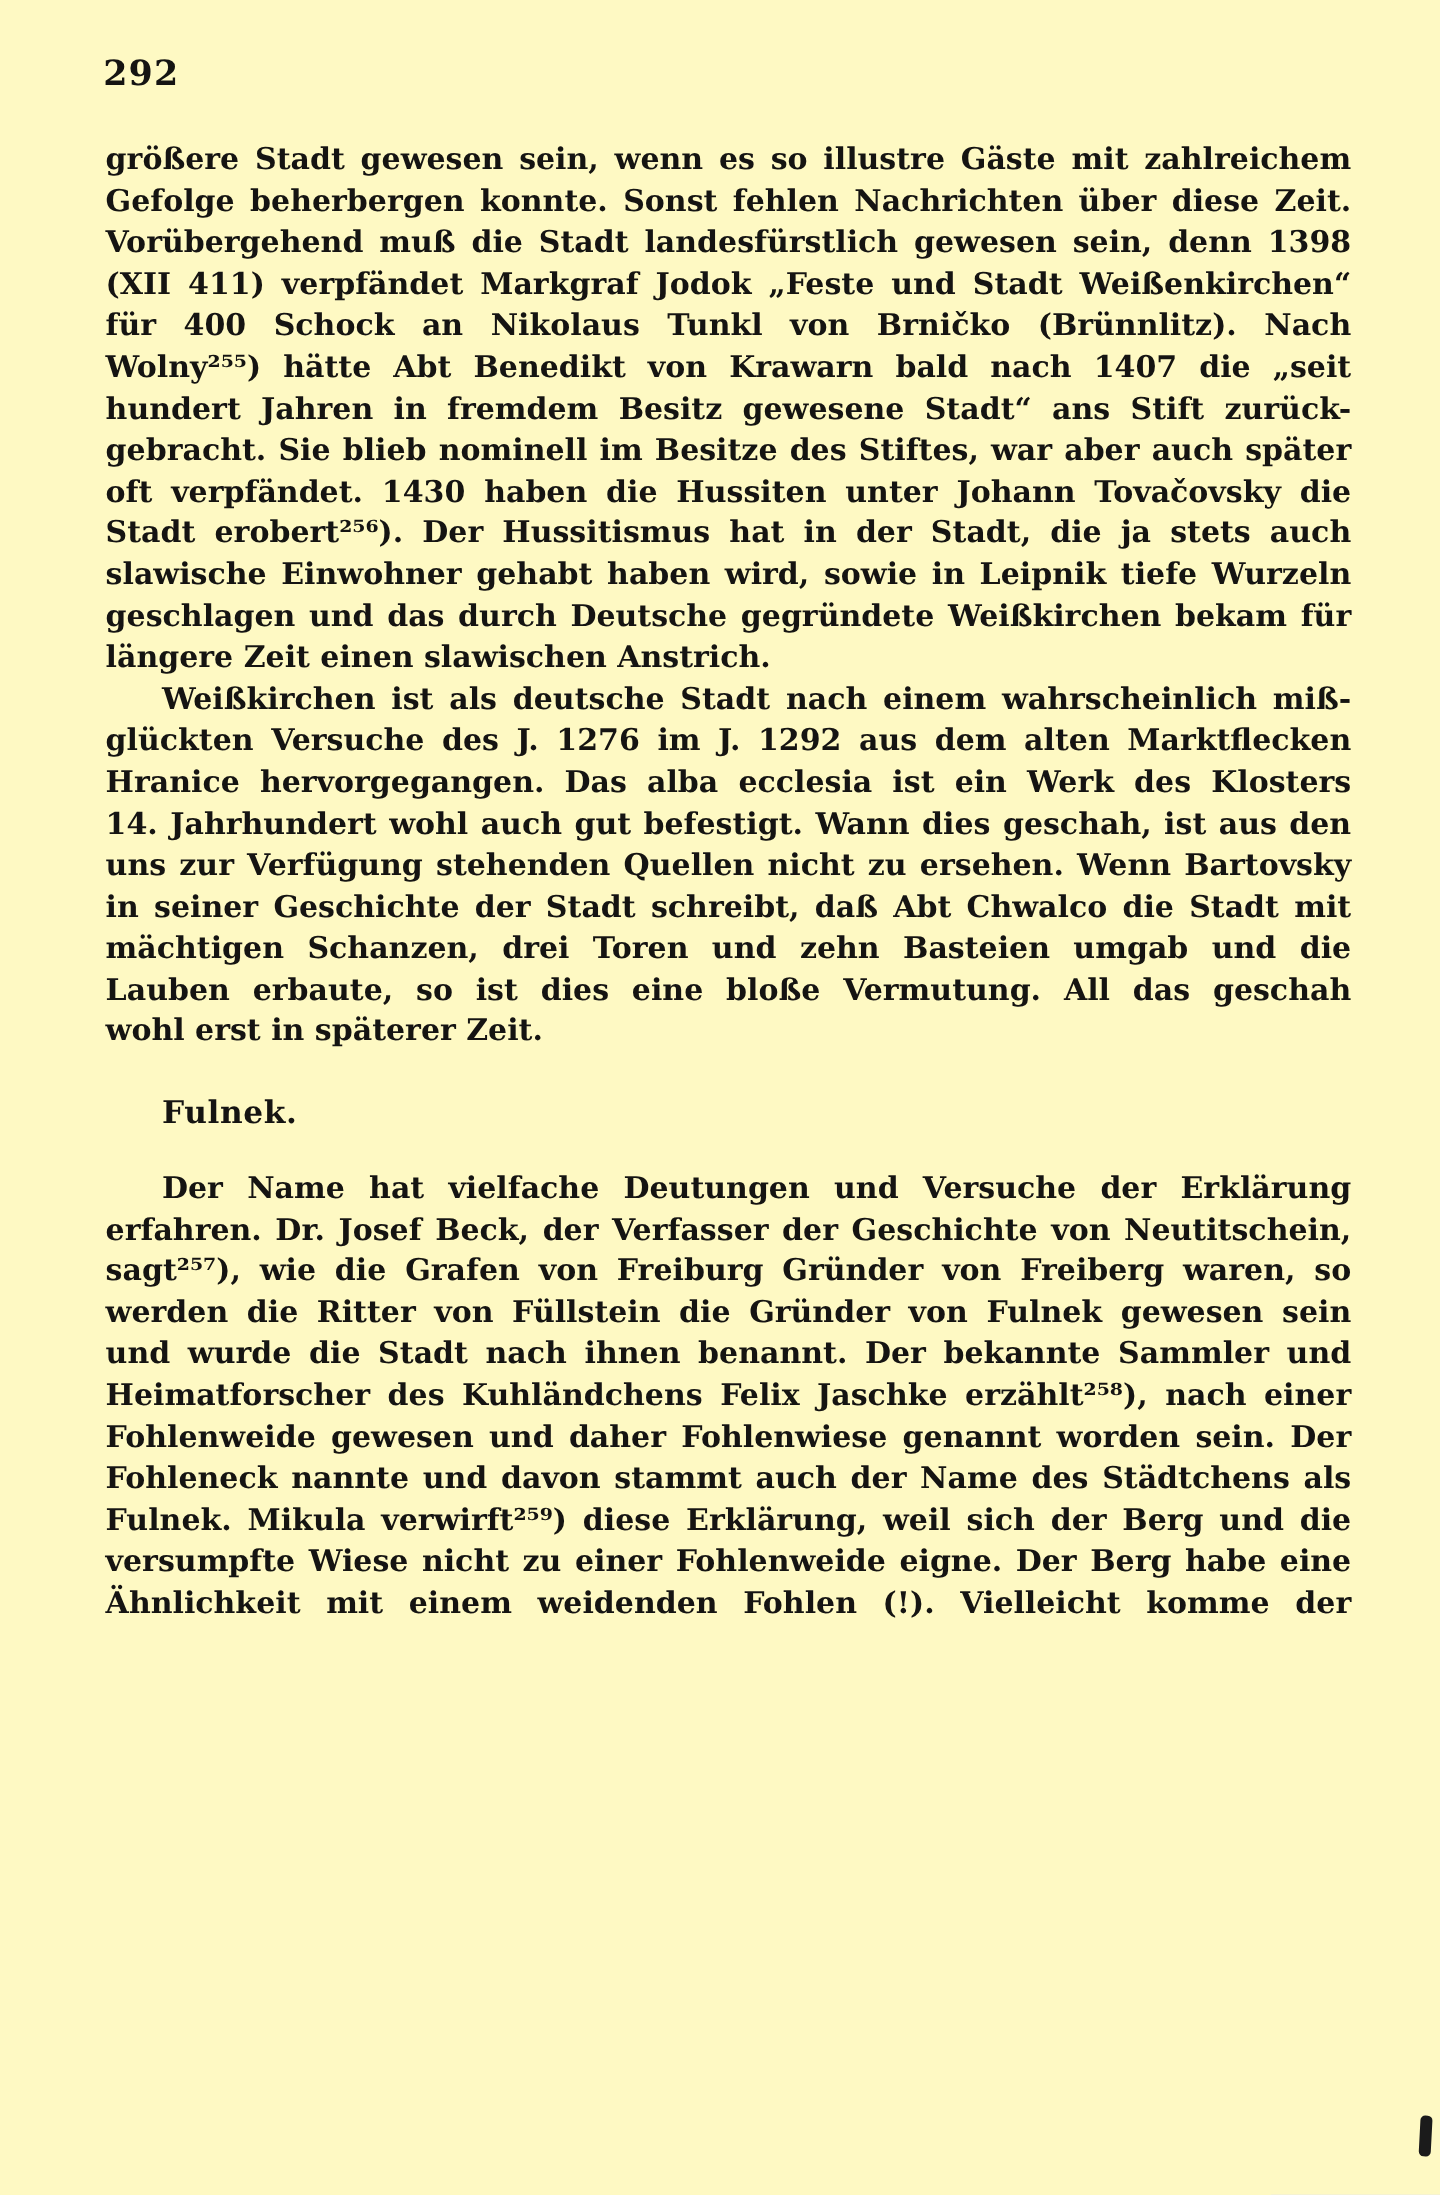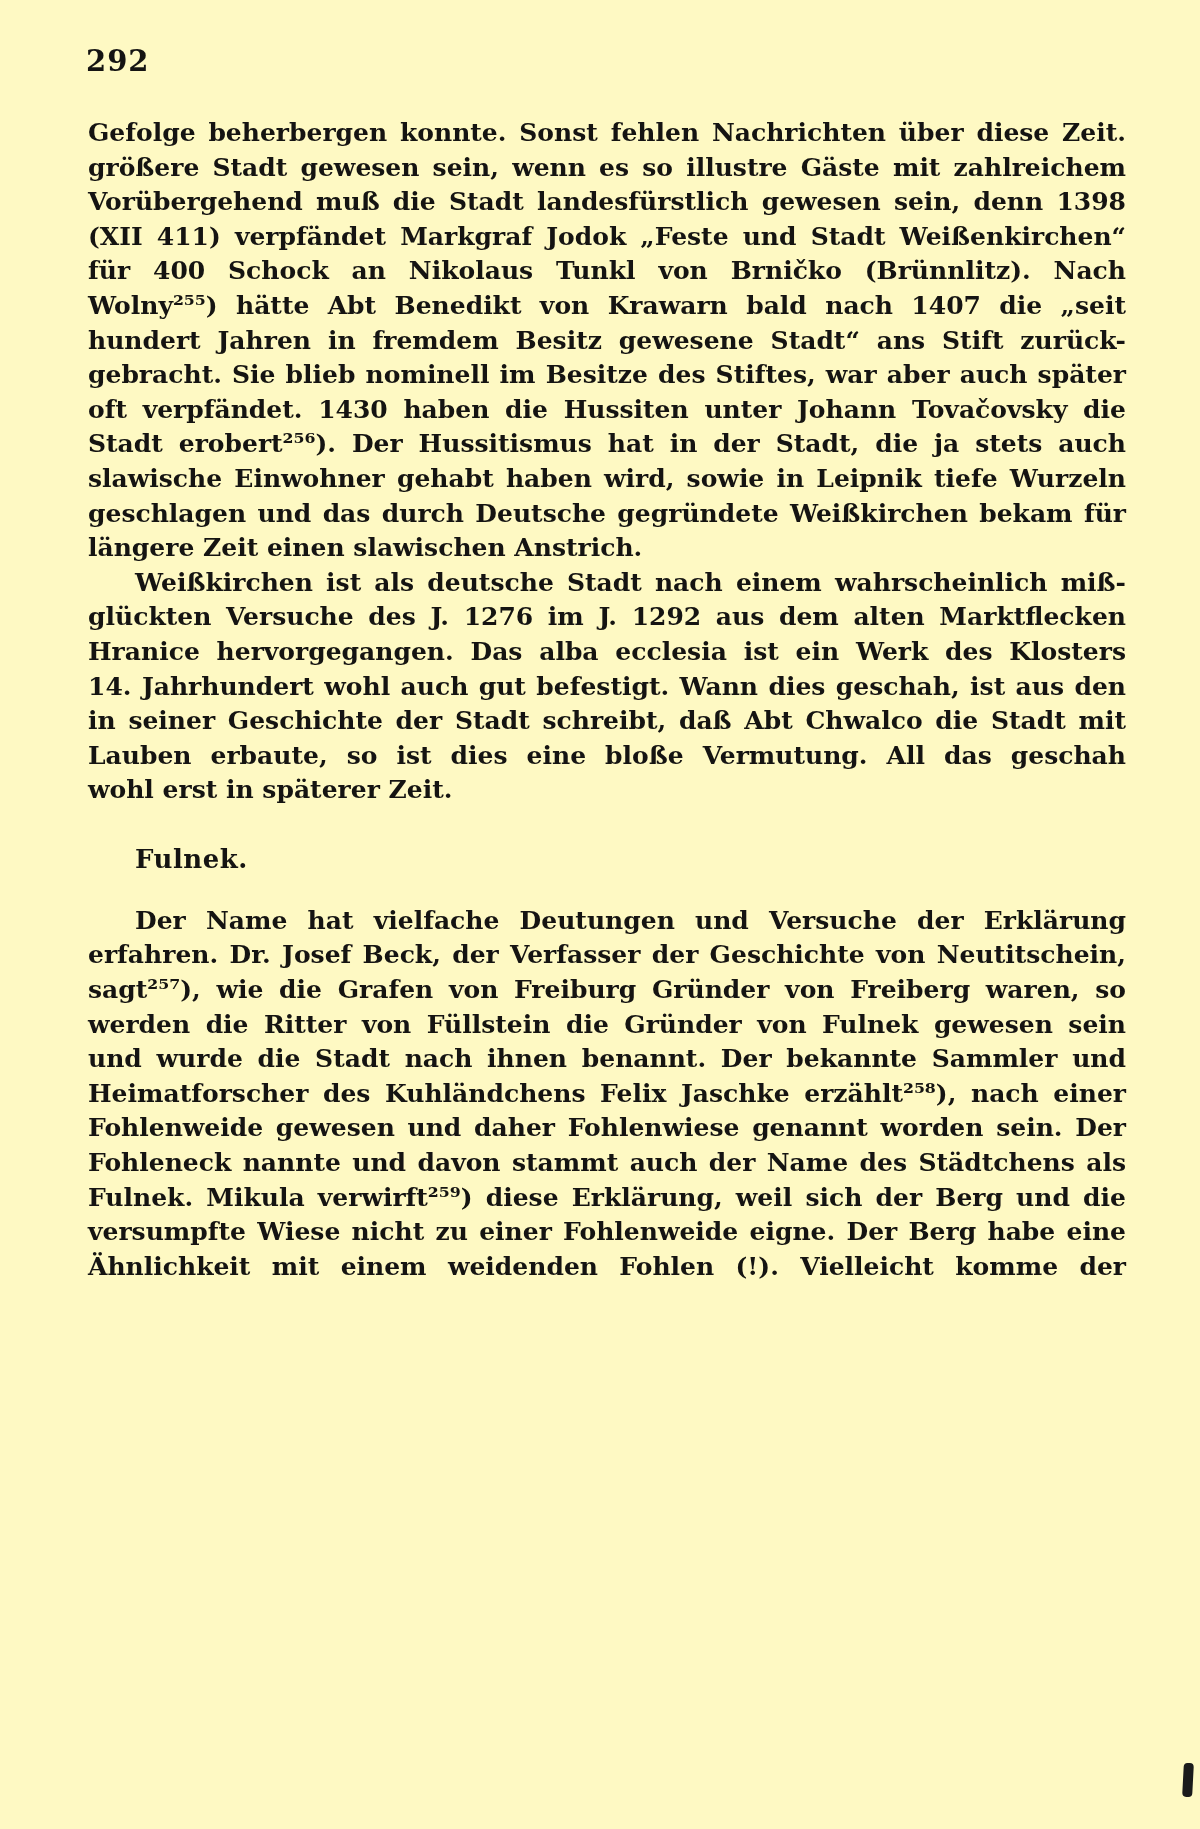--- a/index.html
+++ b/index.html
@@ -58,41 +58,43 @@
 </head>
 <body>
 
 <div class="page">
 
   <div class="page-number">292</div>
 
   <div class="content">
 
     <div class="para">
+        <div class="line">größere Stadt gewesen sein, wenn es so illustre Gäste mit zahlreichem</div>
         <div class="line">Gefolge beherbergen konnte. Sonst fehlen Nachrichten über diese Zeit.</div>
-        <div class="line">größere Stadt gewesen sein, wenn es so illustre Gäste mit zahlreichem</div>
         <div class="line">Vorübergehend muß die Stadt landesfürstlich gewesen sein, denn 1398</div>
         <div class="line">(XII 411) verpfändet Markgraf Jodok „Feste und Stadt Weißenkirchen“</div>
         <div class="line">für 400 Schock an Nikolaus Tunkl von Brničko (Brünnlitz). Nach</div>
         <div class="line">Wolny²⁵⁵) hätte Abt Benedikt von Krawarn bald nach 1407 die „seit</div>
         <div class="line">hundert Jahren in fremdem Besitz gewesene Stadt“ ans Stift zurück-</div>
         <div class="line">gebracht. Sie blieb nominell im Besitze des Stiftes, war aber auch später</div>
         <div class="line">oft verpfändet. 1430 haben die Hussiten unter Johann Tovačovsky die</div>
         <div class="line">Stadt erobert²⁵⁶). Der Hussitismus hat in der Stadt, die ja stets auch</div>
         <div class="line">slawische Einwohner gehabt haben wird, sowie in Leipnik tiefe Wurzeln</div>
         <div class="line">geschlagen und das durch Deutsche gegründete Weißkirchen bekam für</div>
         <div class="line line-end">längere Zeit einen slawischen Anstrich.</div>
       </div>
 
     <div class="para indented">
         <div class="line">Weißkirchen ist als deutsche Stadt nach einem wahrscheinlich miß-</div>
         <div class="line">glückten Versuche des J. 1276 im J. 1292 aus dem alten Marktflecken</div>
         <div class="line">Hranice hervorgegangen. Das alba ecclesia ist ein Werk des Klosters</div>
         <div class="line">14. Jahrhundert wohl auch gut befestigt. Wann dies geschah, ist aus den</div>
+        <div class="line">uns zur Verfügung stehenden Quellen nicht zu ersehen. Wenn Bartovsky</div>
         <div class="line">in seiner Geschichte der Stadt schreibt, daß Abt Chwalco die Stadt mit</div>
+        <div class="line">mächtigen Schanzen, drei Toren und zehn Basteien umgab und die</div>
         <div class="line">Lauben erbaute, so ist dies eine bloße Vermutung. All das geschah</div>
         <div class="line line-end">wohl erst in späterer Zeit.</div>
       </div>
 
     <div class="section-heading">Fulnek.</div>
 
     <div class="para indented">
         <div class="line">Der Name hat vielfache Deutungen und Versuche der Erklärung</div>
         <div class="line">erfahren. Dr. Josef Beck, der Verfasser der Geschichte von Neutitschein,</div>
         <div class="line">sagt²⁵⁷), wie die Grafen von Freiburg Gründer von Freiberg waren, so</div>

